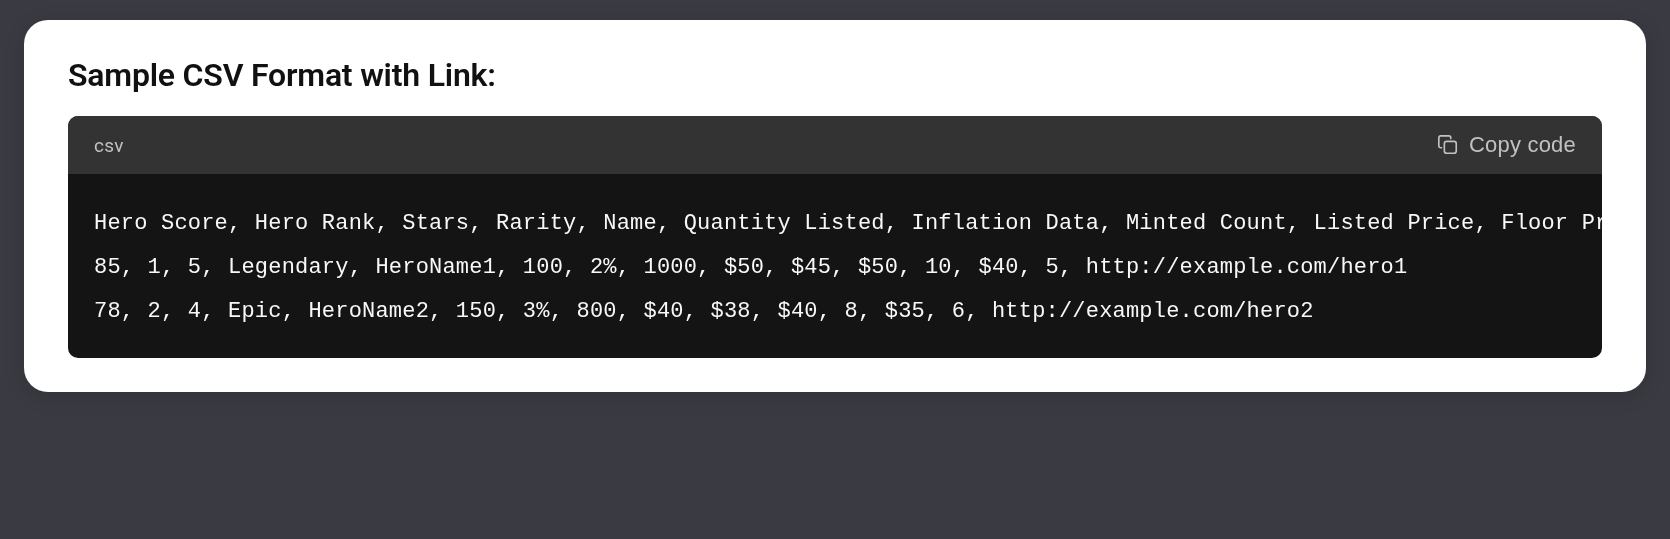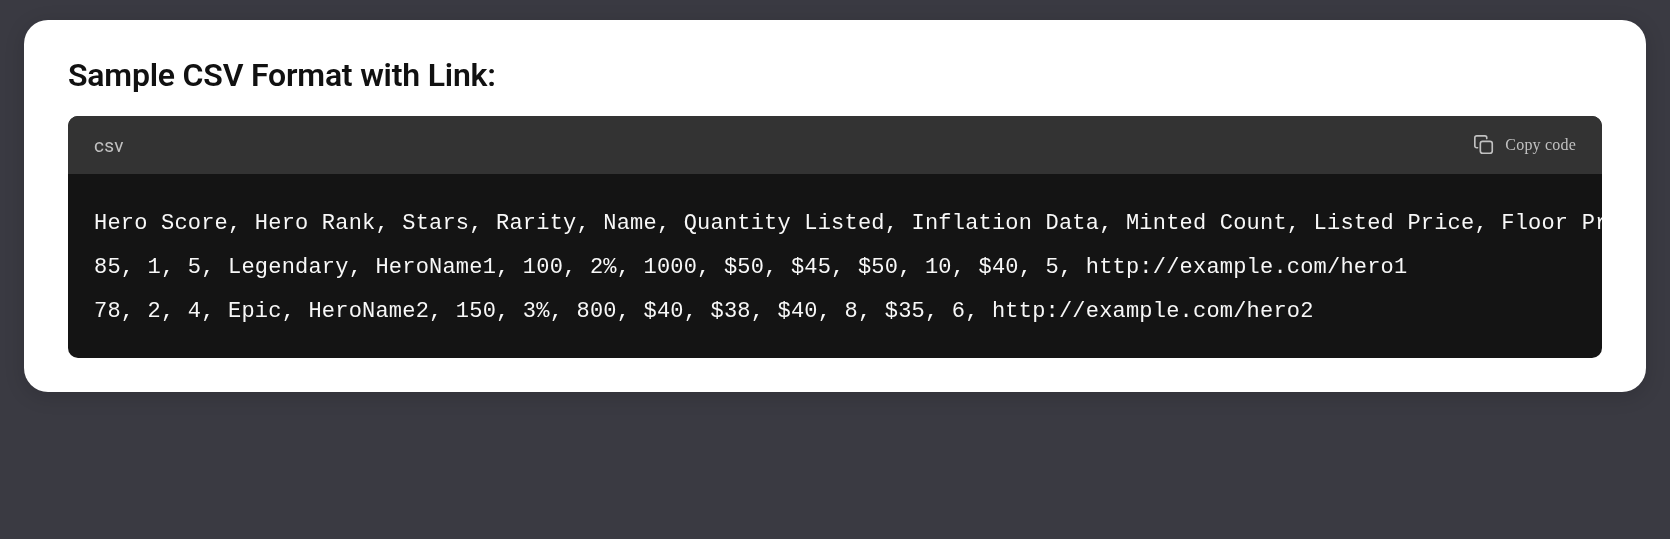--- a/index.html
+++ b/index.html
@@ -46,23 +46,23 @@
       font-weight: 400;
       letter-spacing: 0.3px;
     }
     .copy-button {
       display: flex;
       align-items: center;
       gap: 10px;
       background: none;
       border: none;
       color: #c1c1c1;
-      font-size: 16px;
+      font-size: 22px;
       cursor: pointer;
-      font-family: Liberation Serif, serif;
+      font-family: Liberation Sans, sans-serif;
       letter-spacing: 0.2px;
     }
     .copy-icon {
       width: 22px;
       height: 22px;
       flex-shrink: 0;
     }
     .code-body {
       padding: 28px 26px 24px 26px;
       overflow-x: scroll;

